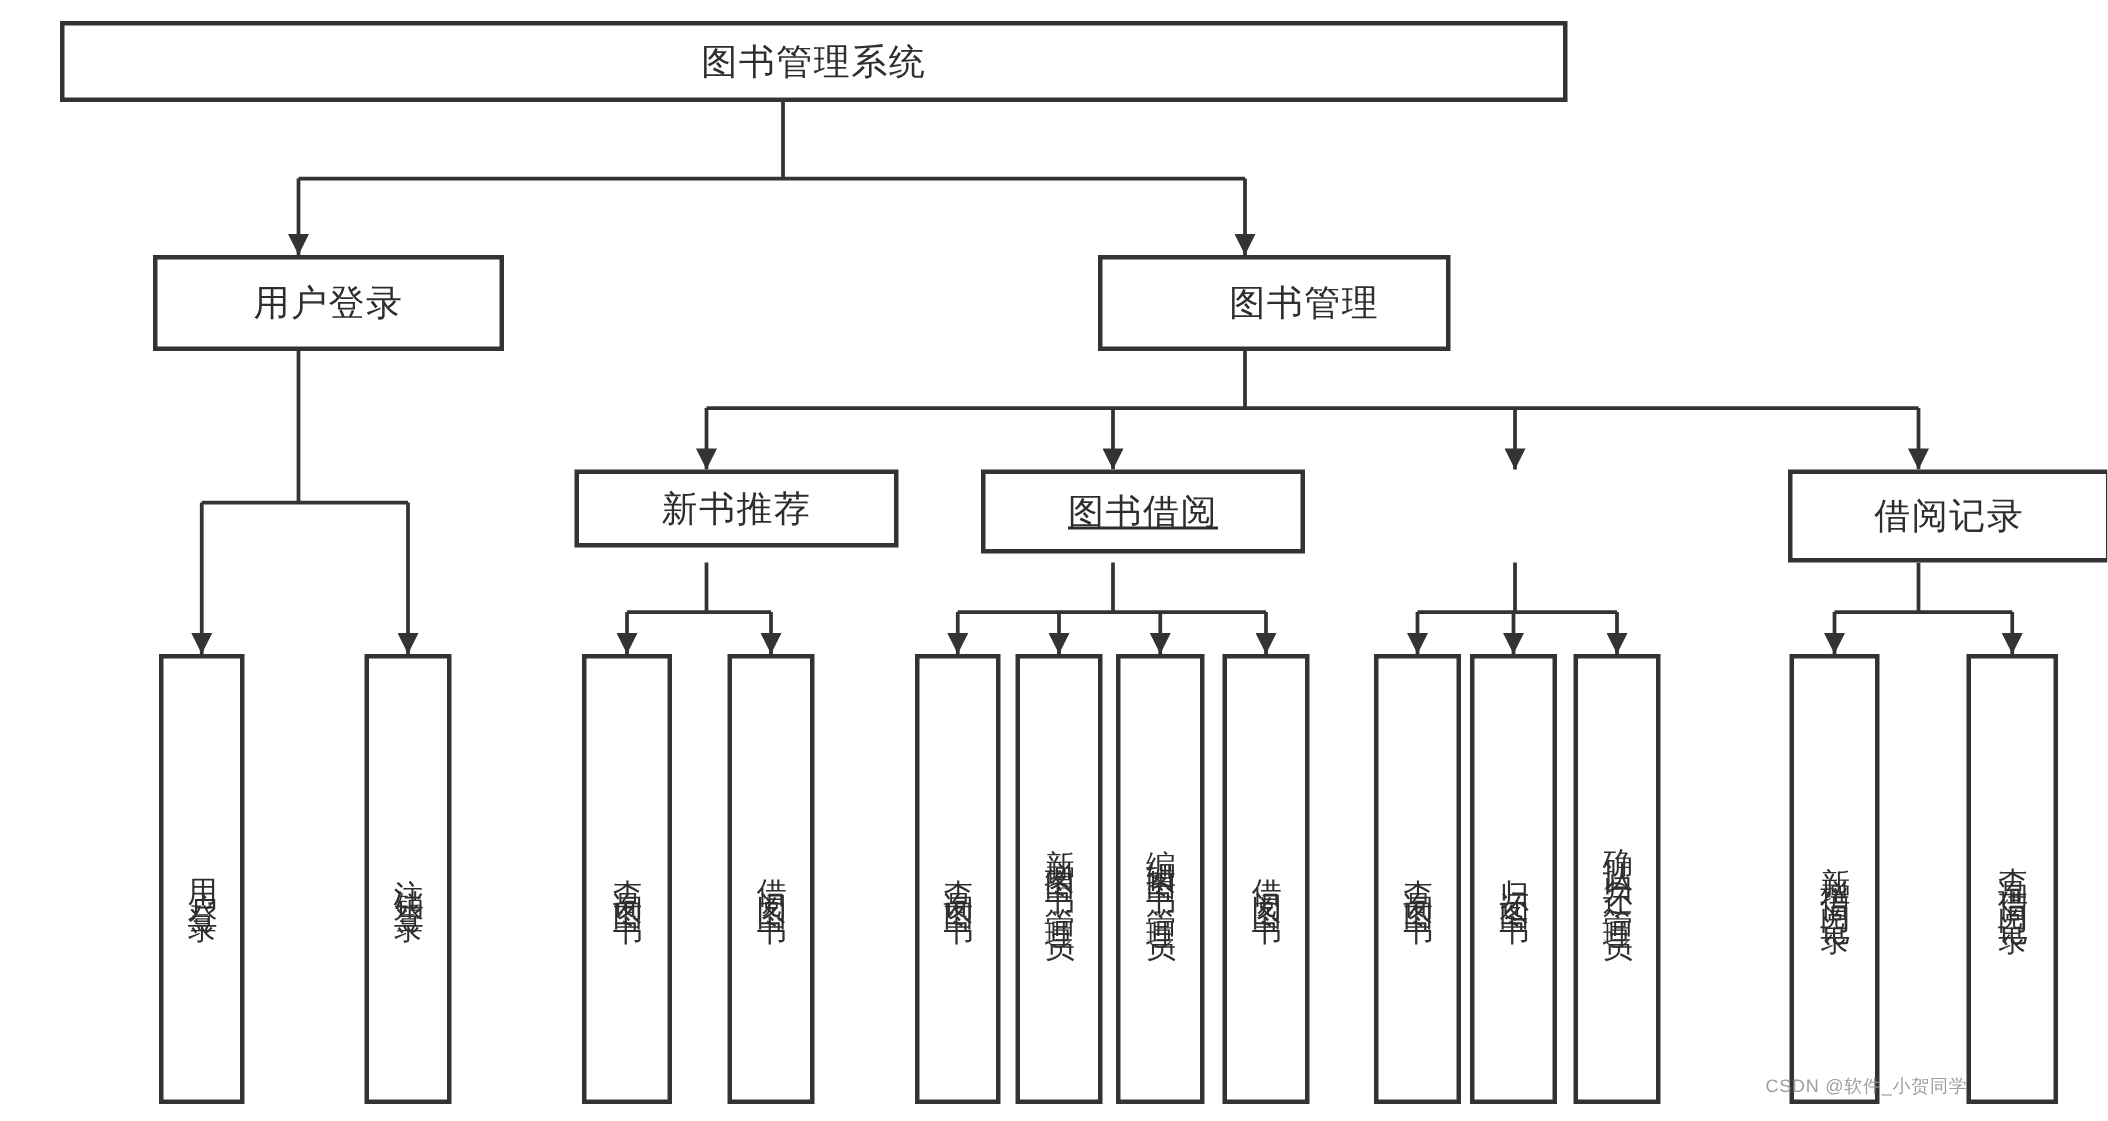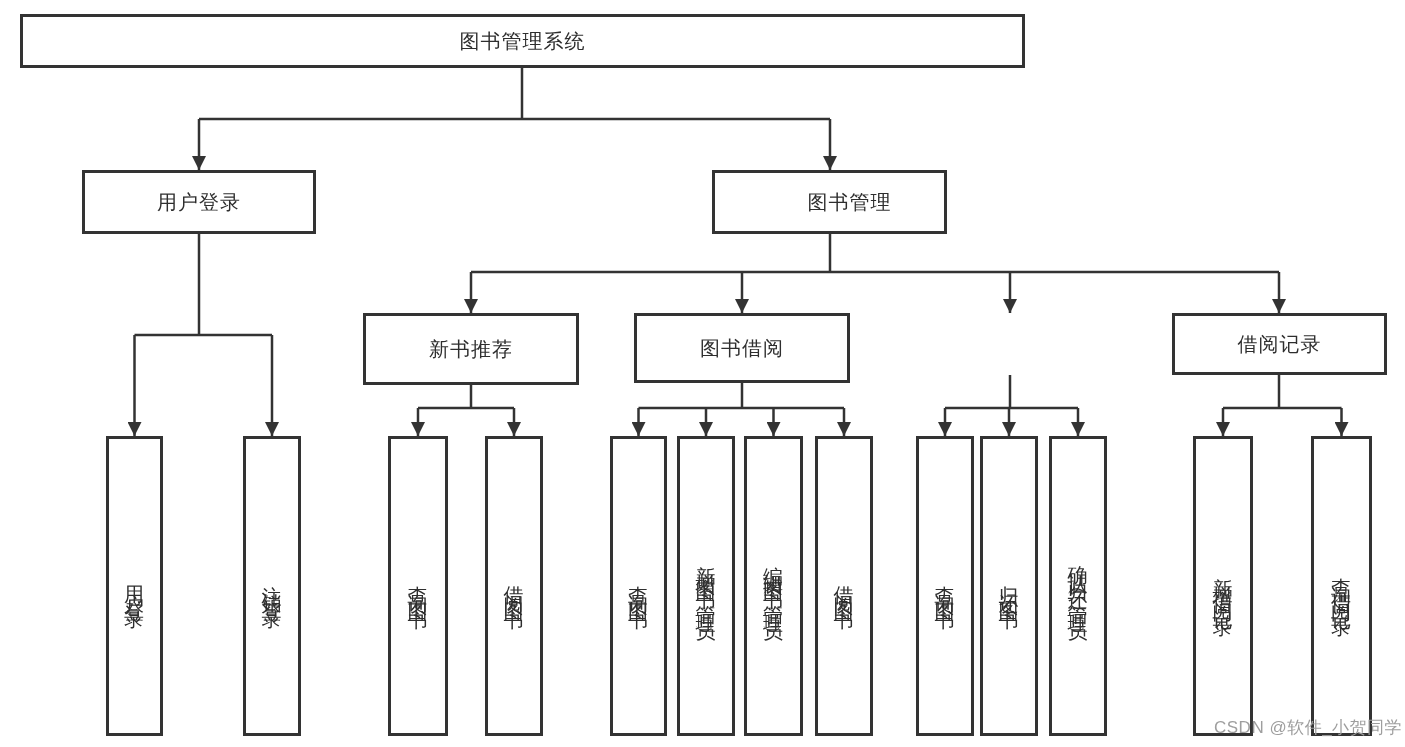--- a/index.html
+++ b/index.html
@@ -15,28 +15,28 @@
     font-family:"Liberation Sans","DejaVu Sans",sans-serif;overflow:hidden;
   }
   .wires{position:absolute;left:0;top:0;z-index:1;}
   .wire{fill:none;stroke:var(--line);stroke-width:2.5px;}
   .arrowhead{fill:var(--line);}
   .hbox,.vbox{
     position:absolute;box-sizing:border-box;background:var(--box_bg);
     border:3px solid var(--line);display:flex;align-items:center;justify-content:center;
     color:var(--text);z-index:2;
   }
-  .hbox{font-size:20px;letter-spacing:1px;}
+  .hbox{font-size:24px;letter-spacing:1px;margin-left:20px;}
   .vbox span{
     writing-mode:vertical-rl;text-orientation:mixed;
     font-size:20px;letter-spacing:8px;line-height:1.3;
   }
   .watermark{
-    position:absolute;left:1214px;top:716px;z-index:5;
-    font-size:17px;color:var(--watermark);white-space:nowrap;letter-spacing:.5px;
+    position:absolute;left:1177px;top:716px;z-index:5;
+    font-size:12px;color:var(--watermark);white-space:nowrap;letter-spacing:.5px;
   }
 </style>
 </head>
 <body>
 
 <div class="stage">
 
   <svg class="wires" width="1405" height="747" viewBox="0 0 1405 747">
     <defs>
       <marker id="arw" viewBox="0 0 10 10" refX="10" refY="5" markerWidth="21" markerHeight="14" orient="auto" markerUnits="userSpaceOnUse">
@@ -89,24 +89,24 @@
     <span>图书管理系统</span>
   </div>
 
   <div class="hbox" style="left:82px;top:170px;width:234px;height:64px;">
     <span>用户登录</span>
   </div>
   <div class="hbox" style="left:712px;top:170px;width:235px;height:64px;padding-left:40px;">
     <span>图书管理</span>
   </div>
 
-  <div class="hbox" style="left:363px;top:313px;width:216px;height:72px;">
+  <div class="hbox" style="left:363px;top:313px;width:216px;height:52px;">
     <span>新书推荐</span>
   </div>
-  <div class="hbox" style="left:634px;top:313px;width:216px;height:70px;">
+  <div class="hbox" style="left:634px;top:313px;width:216px;height:56px;text-decoration:underline;">
     <span>图书借阅</span>
   </div>
   <div class="hbox" style="left:1172px;top:313px;width:215px;height:62px;">
     <span>借阅记录</span>
   </div>
 
   <div class="vbox" style="left:106px;top:436px;width:57px;height:300px;">
     <span>用户登录</span>
   </div>
   <div class="vbox" style="left:243px;top:436px;width:58px;height:300px;">

